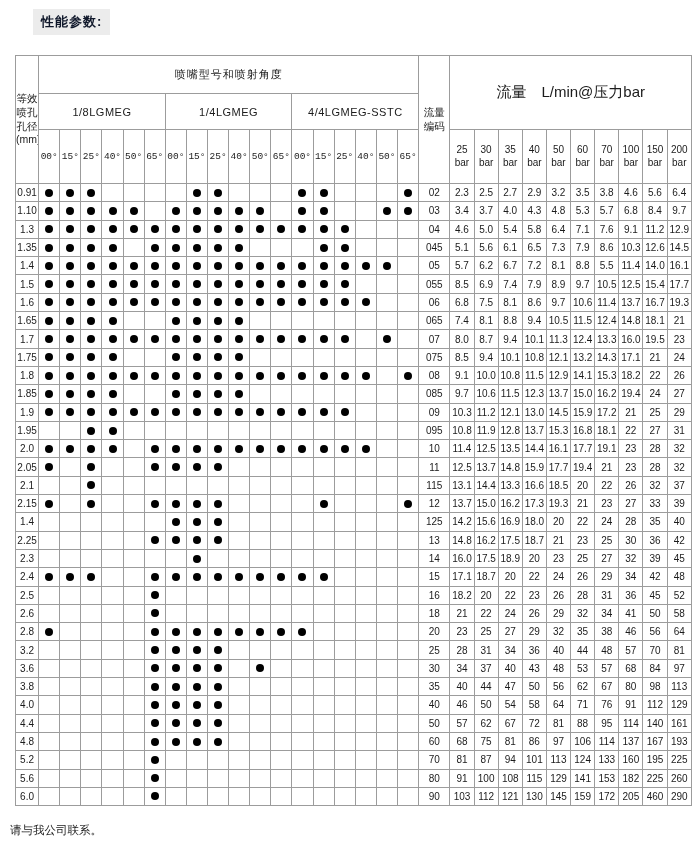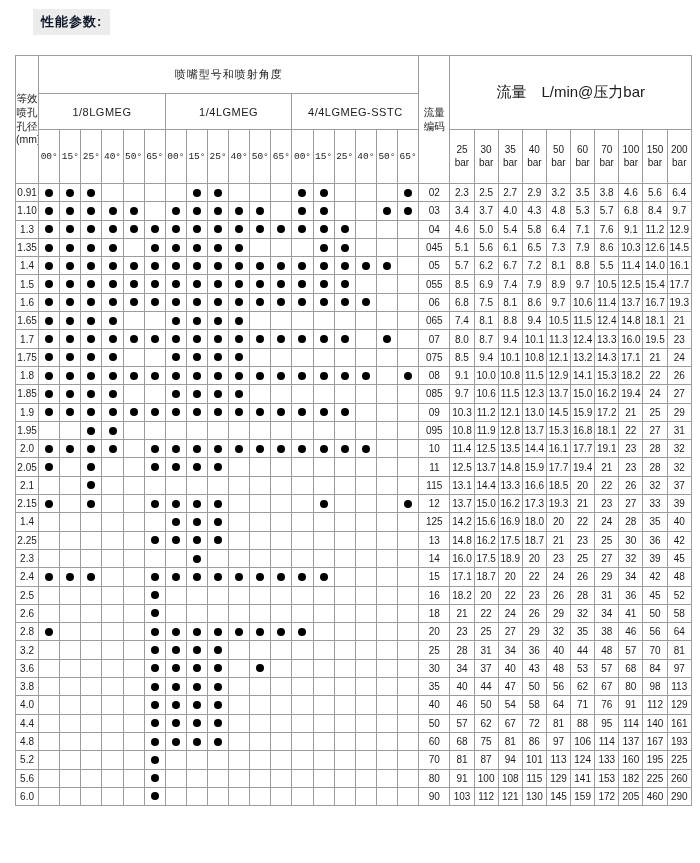--- a/index.html
+++ b/index.html
@@ -1243,13 +1243,14 @@
         <td class="val">159</td>
         <td class="val">172</td>
         <td class="val">205</td>
         <td class="val">460</td>
         <td class="val">290</td>
       </tr>
     </tbody>
 </table>
 
 <div class="footnote">
+  <div>请与我公司联系。</div>
 </div>
 
 </body></html>

